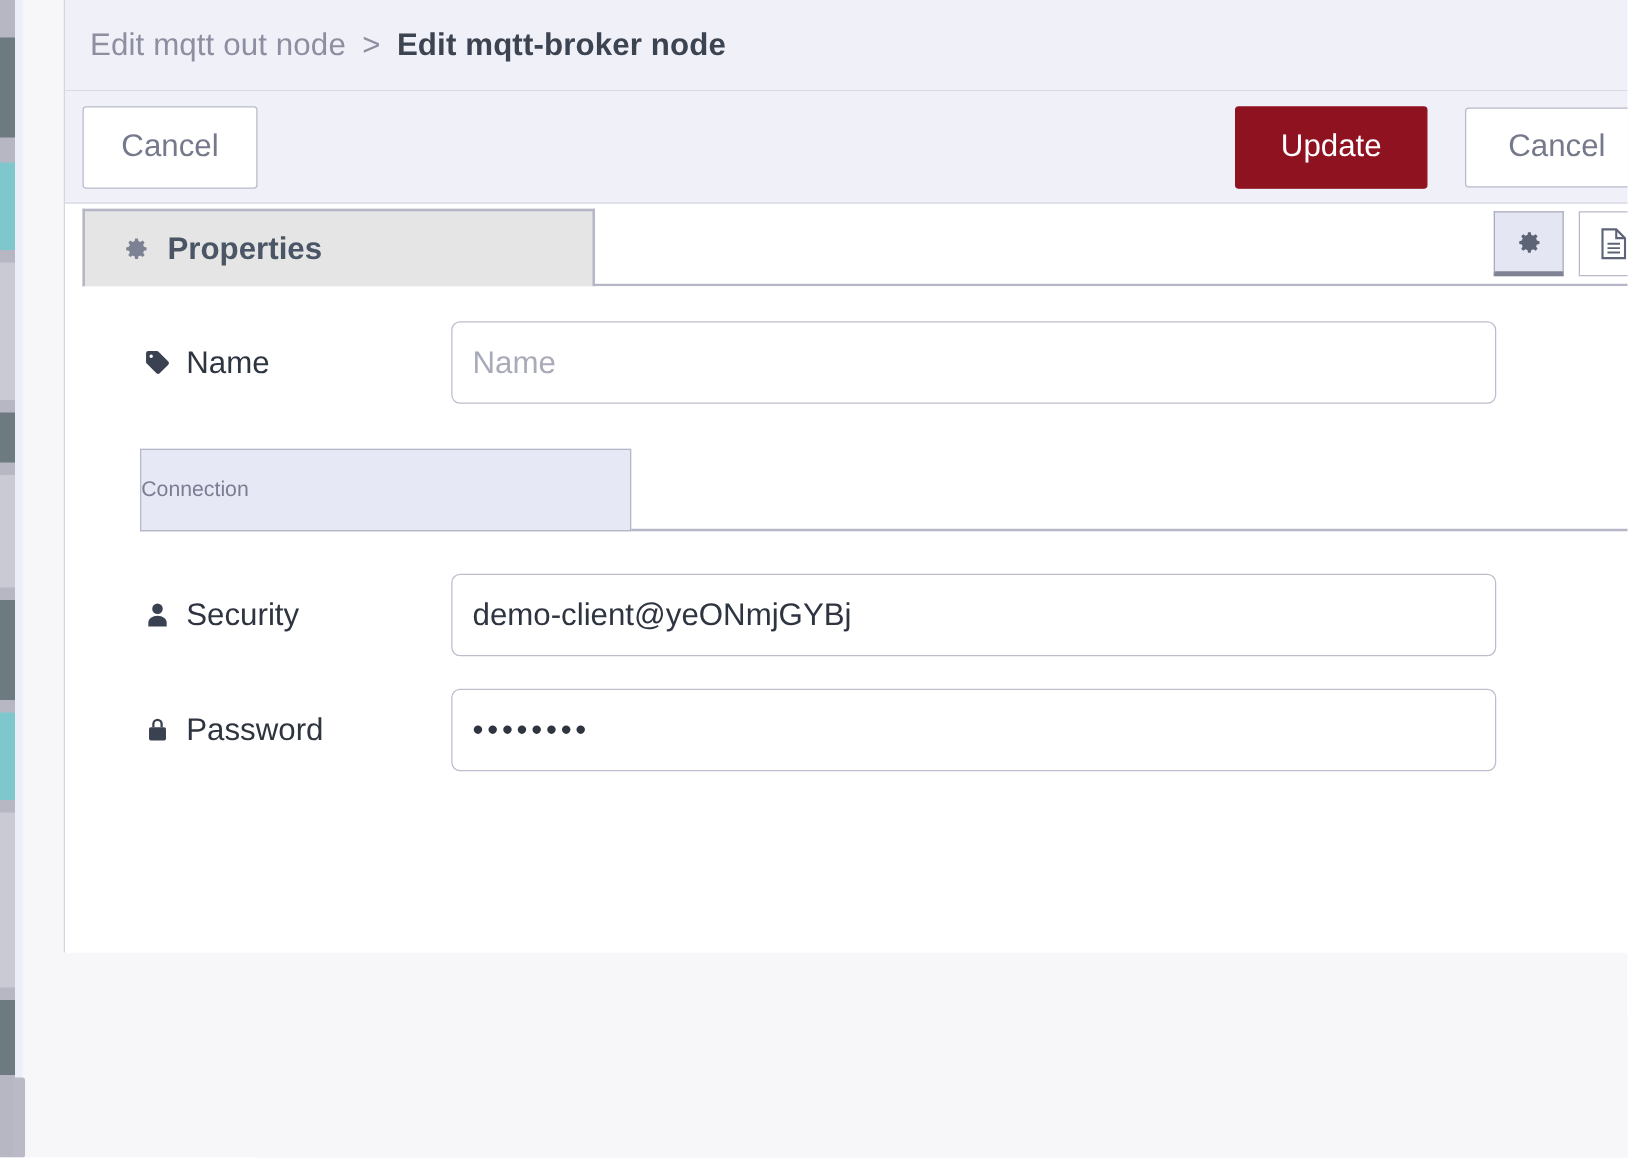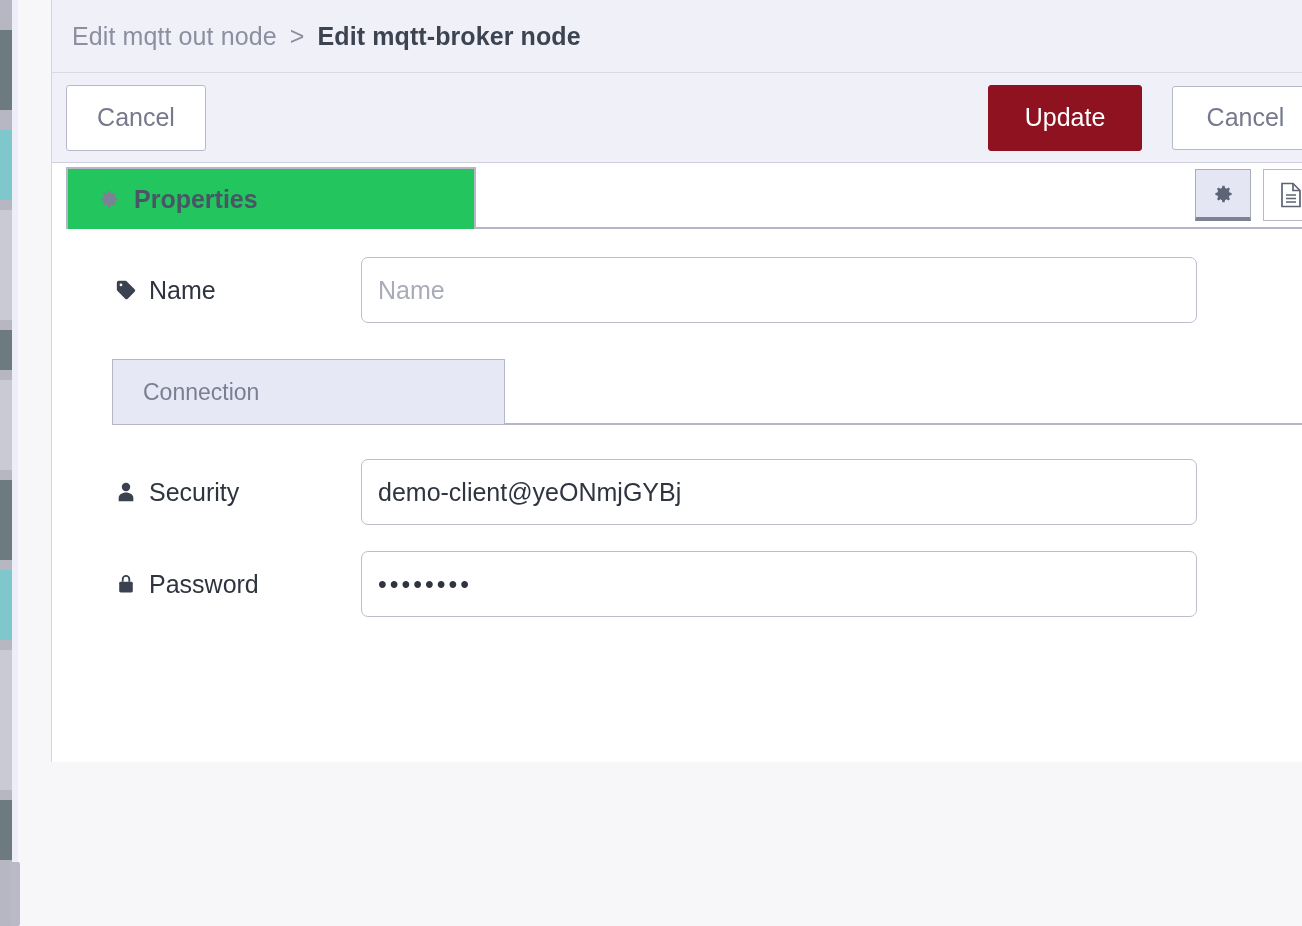--- a/index.html
+++ b/index.html
@@ -142,21 +142,21 @@
   .tab-strip-underline {
     position: absolute;
     left: 14px; right: 0; bottom: 0;
     height: 2px;
     background: #b6b7c6;
   }
   .tab-main {
     position: absolute;
     left: 14px; top: 4px;
     width: 410px; height: 62px;
-    background: #22c55e;
+    background: #e5e5e5;
     border: 2px solid #b6b7c6;
     border-bottom: none;
     display: flex;
     align-items: center;
     padding-left: 30px;
     gap: 14px;
     z-index: 2;
     cursor: pointer;
   }
   .tab-main-label {
@@ -268,22 +268,21 @@
     display: flex;
     align-items: flex-end;
     height: 70px;
     position: relative;
     z-index: 2;
   }
   .subtab {
     height: 66px;
     display: flex;
     align-items: center;
-    padding-left: 30px;
-    font-size: 23px;
+    font-size: 17px;
     cursor: pointer;
     border: 1px solid #b6b7c6;
     margin-right: 3px;
   }
   .subtab.inactive {
     background: #e7e8f6;
     color: #7b7e92;
   }
   .subtab.active {
     background: #ffffff;

